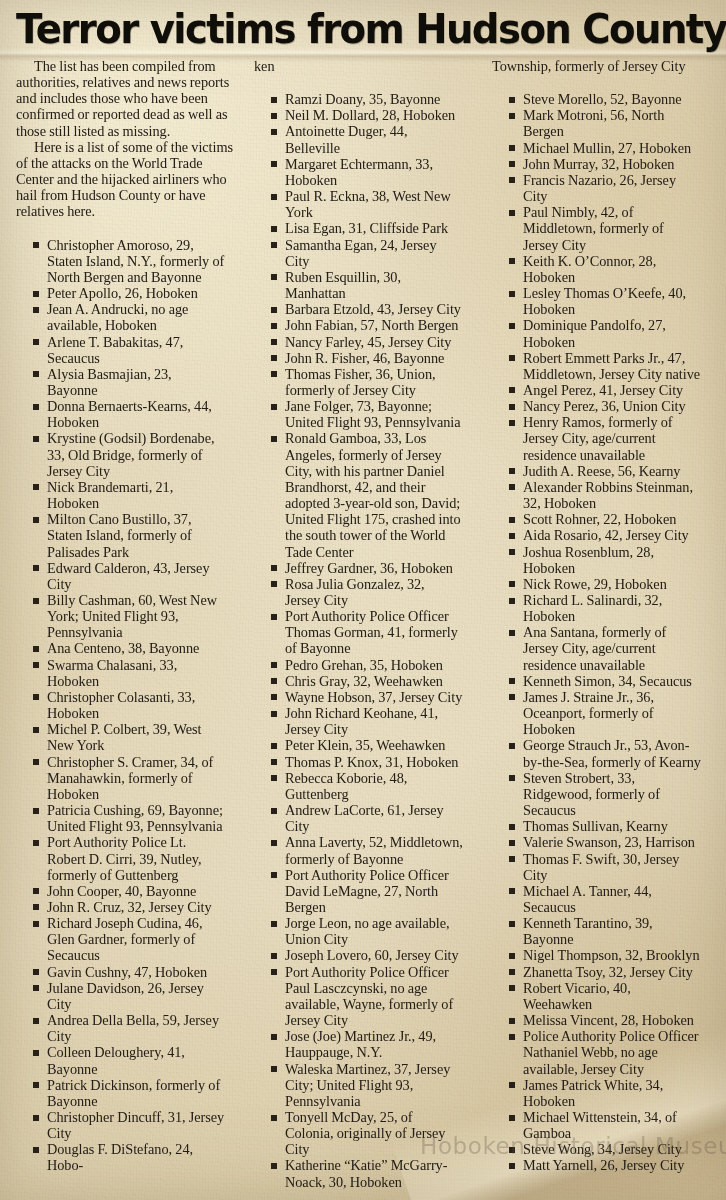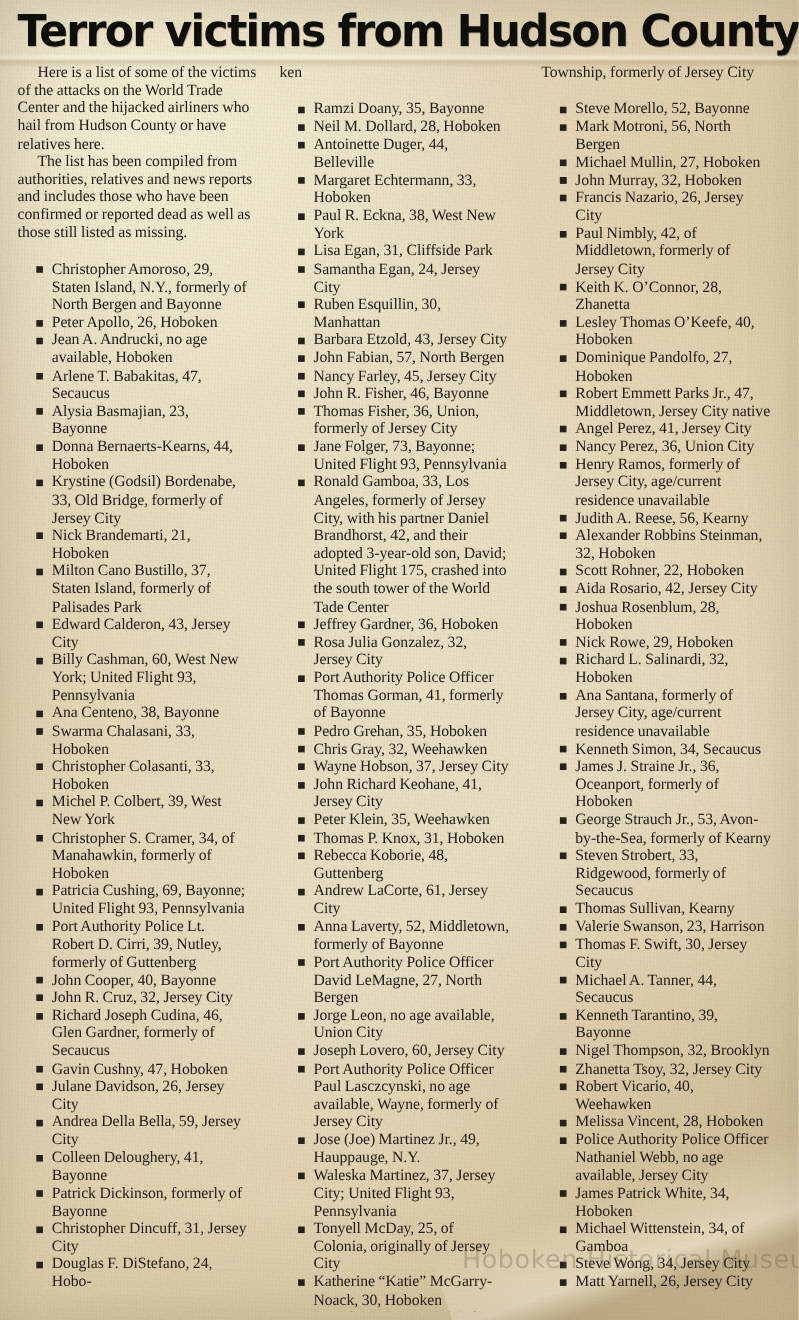--- a/index.html
+++ b/index.html
@@ -169,22 +169,22 @@
 <div id="crease"></div>
 <div id="crease2"></div>
 
 <div id="masthead">
   <h1 id="headline">Terror victims from Hudson County</h1>
 </div>
 
 <div id="columns">
 
   <div class="col">
+    <p class="intro">The list has been compiled from authorities, relatives and news reports and includes those who have been confirmed or reported dead as well as those still listed as missing.</p>
     <p class="intro">Here is a list of some of the victims of the attacks on the World Trade Center and the hijacked airliners who hail from Hudson County or have relatives here.</p>
-    <p class="intro">The list has been compiled from authorities, relatives and news reports and includes those who have been confirmed or reported dead as well as those still listed as missing.</p>
     <ul class="names">
         <li><span class="bullet"></span><span>Christopher Amoroso, 29, Staten Island, N.Y., formerly of North Bergen and Bayonne</span></li>
         <li><span class="bullet"></span><span>Peter Apollo, 26, Hoboken</span></li>
         <li><span class="bullet"></span><span>Jean A. Andrucki, no age available, Hoboken</span></li>
         <li><span class="bullet"></span><span>Arlene T. Babakitas, 47, Secaucus</span></li>
         <li><span class="bullet"></span><span>Alysia Basmajian, 23, Bayonne</span></li>
         <li><span class="bullet"></span><span>Donna Bernaerts-Kearns, 44, Hoboken</span></li>
         <li><span class="bullet"></span><span>Krystine (Godsil) Bordenabe, 33, Old Bridge, formerly of Jersey City</span></li>
         <li><span class="bullet"></span><span>Nick Brandemarti, 21, Hoboken</span></li>
         <li><span class="bullet"></span><span>Milton Cano Bustillo, 37, Staten Island, formerly of Palisades Park</span></li>
@@ -257,21 +257,21 @@
   <div class="col">
     <p class="carryover">Township, formerly of Jersey City</p>
     <ul class="names">
         <li><span class="bullet"></span><span>Steve Morello, 52, Bayonne</span></li>
         <li><span class="bullet"></span><span>Mark Motroni, 56, North Bergen</span></li>
         <li><span class="bullet"></span><span>Michael Mullin, 27, Hoboken</span></li>
         <li><span class="bullet"></span></li>
         <li><span class="bullet"></span><span>John Murray, 32, Hoboken</span></li>
         <li><span class="bullet"></span><span>Francis Nazario, 26, Jersey City</span></li>
         <li><span class="bullet"></span><span>Paul Nimbly, 42, of Middletown, formerly of Jersey City</span></li>
-        <li><span class="bullet"></span><span>Keith K. O’Connor, 28, Zhanetta</span></li>
+        <li><span class="bullet"></span><span>Keith K. O’Connor, 28, Hoboken</span></li>
         <li><span class="bullet"></span><span>Lesley Thomas O’Keefe, 40, Hoboken</span></li>
         <li><span class="bullet"></span><span>Dominique Pandolfo, 27, Hoboken</span></li>
         <li><span class="bullet"></span><span>Robert Emmett Parks Jr., 47, Middletown, Jersey City native</span></li>
         <li><span class="bullet"></span><span>Angel Perez, 41, Jersey City</span></li>
         <li><span class="bullet"></span><span>Nancy Perez, 36, Union City</span></li>
         <li><span class="bullet"></span><span>Henry Ramos, formerly of Jersey City, age/current residence unavailable</span></li>
         <li><span class="bullet"></span><span>Judith A. Reese, 56, Kearny</span></li>
         <li><span class="bullet"></span><span>Alexander Robbins Steinman, 32, Hoboken</span></li>
         <li><span class="bullet"></span><span>Scott Rohner, 22, Hoboken</span></li>
         <li><span class="bullet"></span><span>Aida Rosario, 42, Jersey City</span></li>

